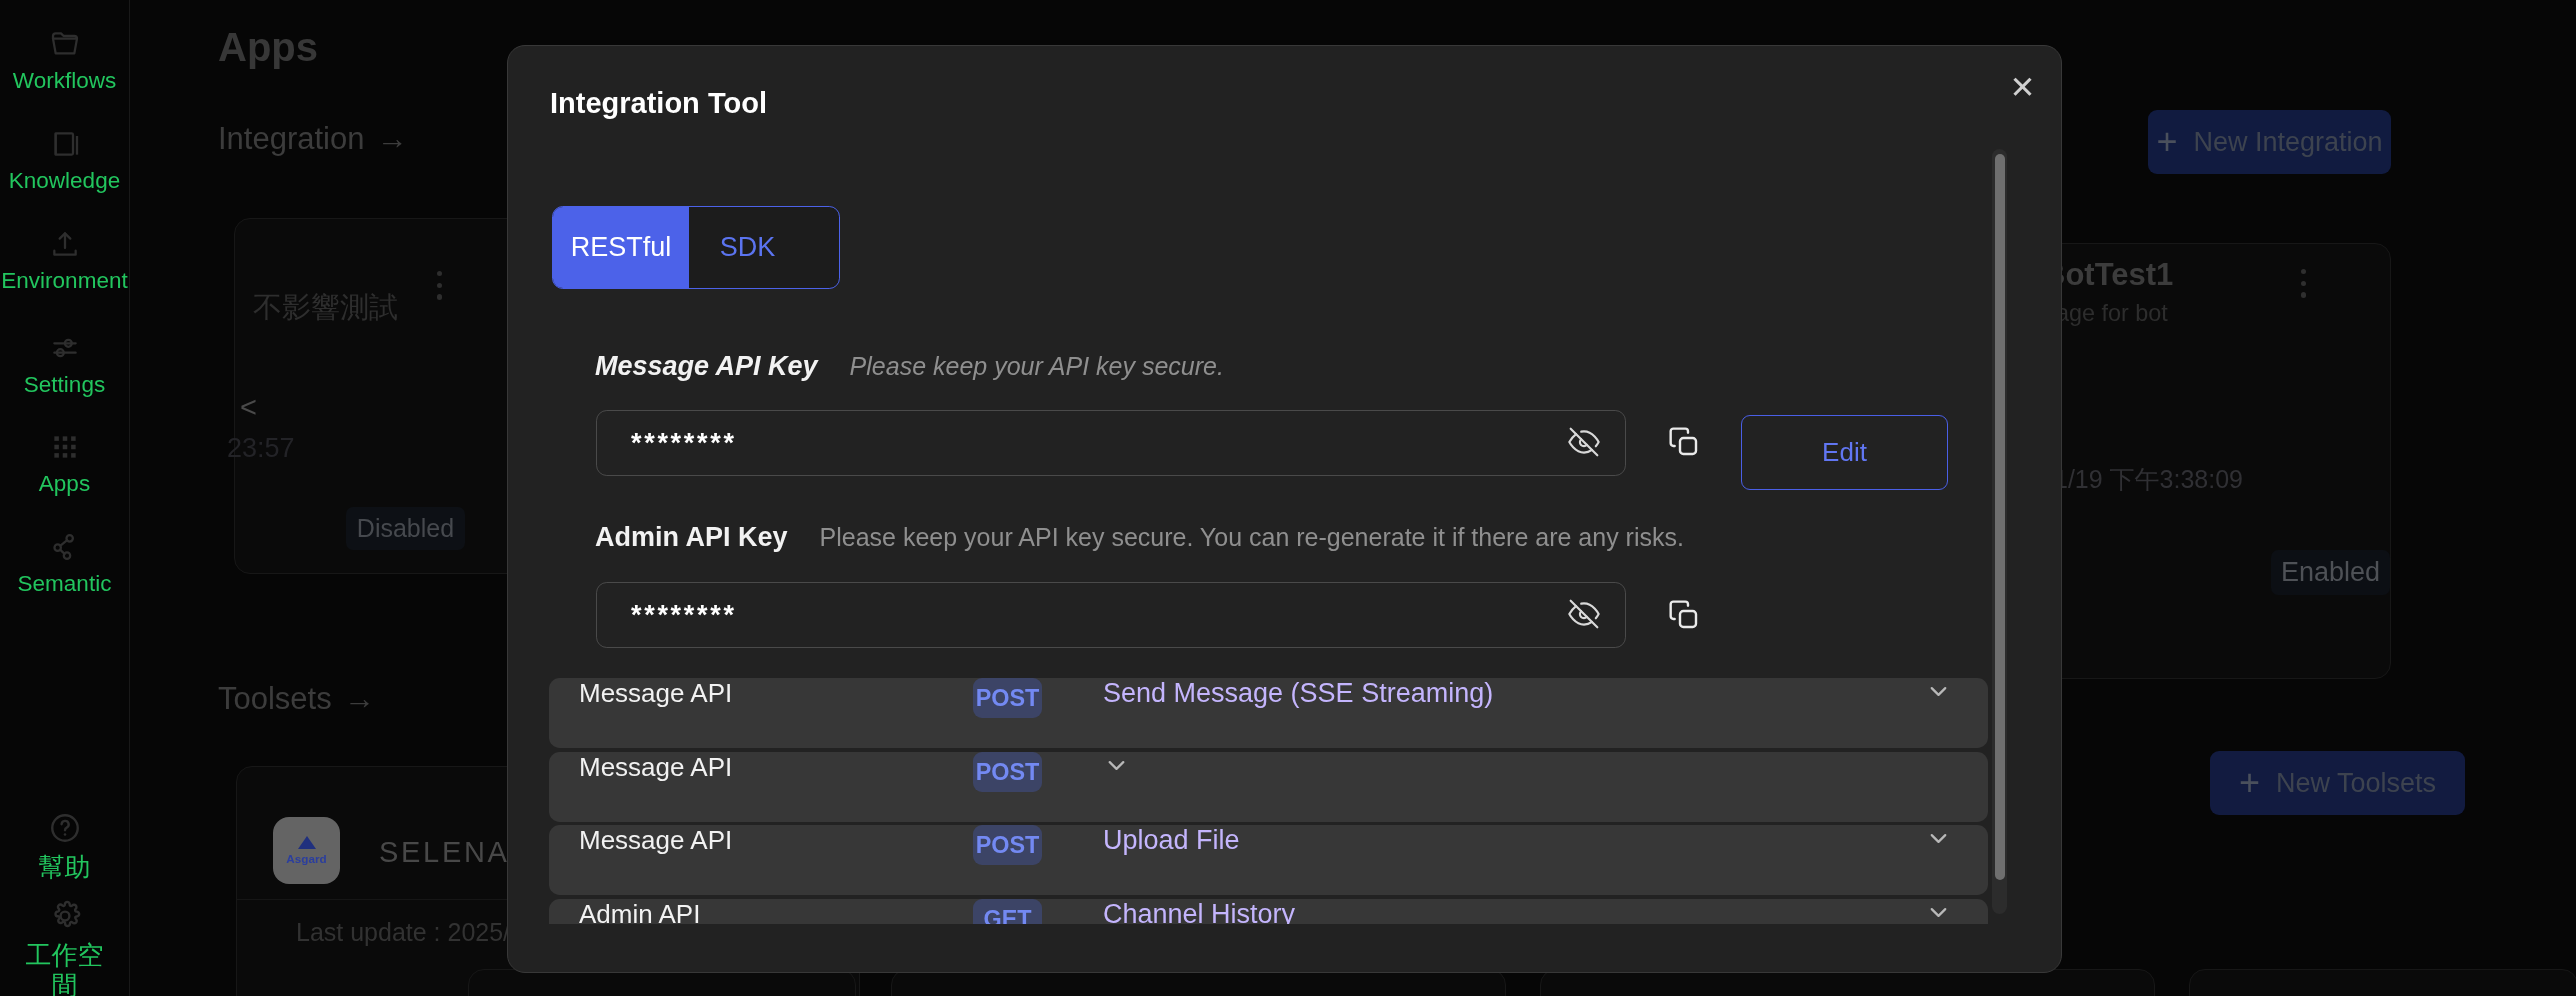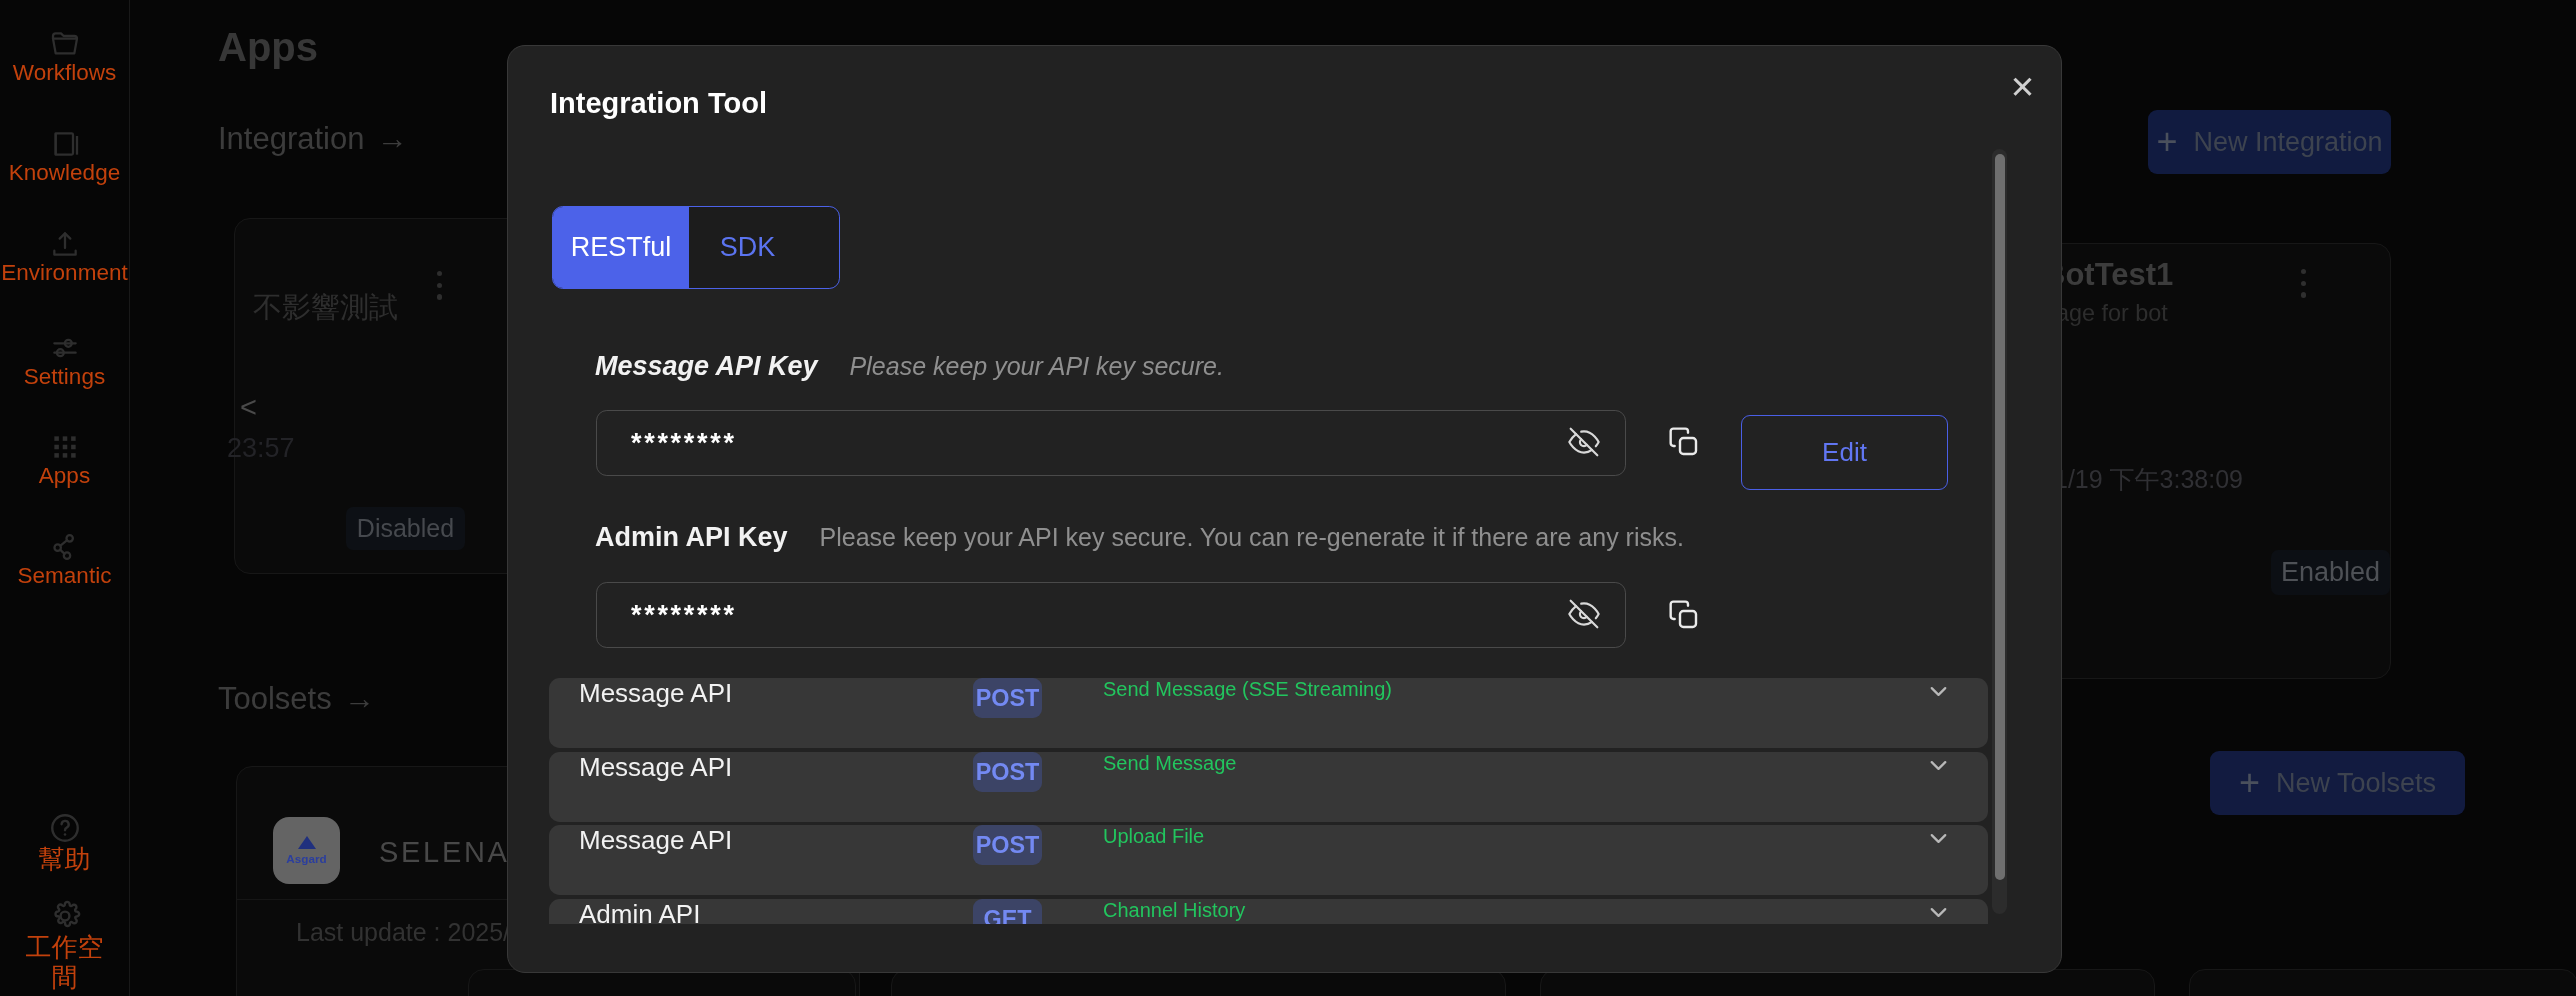--- a/index.html
+++ b/index.html
@@ -4,21 +4,21 @@
 <style>
   html,body{margin:0;padding:0;background:#000;}
   #screen{position:relative;width:2576px;height:997px;background:#060606;overflow:hidden;
           font-family:"Liberation Sans","DejaVu Sans",sans-serif;color:#ccc;}
   .abs{position:absolute;}
 
   
   .sidebar{position:absolute;left:0;top:0;bottom:0;width:129px;background:#060606;border-right:0.9px solid #191919;}
   .side-item{position:absolute;left:0;width:129px;text-align:center;color:#313131;cursor:pointer;}
   .side-item svg{display:block;margin:0 auto;color:#2e2e2e;}
-  .side-label{font-size:22.5px;color:#c2410c;}
+  .side-label{margin-top:8px;font-size:22.5px;color:#22c55e;}
   .side-label.cjk{font-size:26px;width:87px;margin-left:auto;margin-right:auto;line-height:1.15;}
 
   
   .page-title{font-size:40px;font-weight:bold;color:#373737;}
   .section-heading{font-size:31px;color:#3c3c3c;display:flex;align-items:center;gap:12.6px;}
   .bg-card{position:absolute;background:#0a0a0a;border:0.9px solid #171717;border-radius:16px;}
   .kebab{display:flex;flex-direction:column;gap:6.3px;cursor:pointer;}
   .kebab i{width:5.4px;height:5.4px;border-radius:50%;background:#2e2e2e;}
   .dim-btn{display:flex;align-items:center;justify-content:center;border-radius:7.2px;font-size:25px;cursor:pointer;}
   .blue-btn{position:absolute;display:flex;align-items:center;justify-content:center;gap:16px;
@@ -51,21 +51,21 @@
   .copy-btn{position:absolute;cursor:pointer;}
   .outline-btn{position:absolute;left:1233px;width:207px;display:flex;align-items:center;justify-content:center;
                border:1.8px solid #4a5fe6;border-radius:9px;color:#6176f2;font-size:26px;cursor:pointer;background:transparent;box-sizing:border-box;}
   .rows-wrap{position:absolute;left:41px;top:632px;width:1439px;height:246px;overflow:hidden;}
   .api-row{height:70px;margin-bottom:3.6px;background:#373737;border-radius:10.8px;display:flex;align-items:flex-start;
            padding:0 36px 0 30px;cursor:pointer;}
   .col-group{width:394px;font-size:26px;color:#f2f2f2;}
   .col-badge{width:130px;}
   .method-badge{display:inline-block;width:69px;height:40px;line-height:40px;text-align:center;border-radius:9px;
                 background:#3c4466;color:#7389f2;font-size:23.4px;font-weight:bold;}
-  .col-name{flex:1;font-size:20px;color:#22c55e;}
+  .col-name{flex:1;font-size:27px;color:#c4b5fd;}
   .scroll-track{position:absolute;left:1484px;top:103px;width:15.3px;height:765px;background:#2c2c2c;border-radius:8px;}
   .scroll-thumb{position:absolute;left:1487px;top:108px;width:10px;height:726px;background:#6f6f6f;border-radius:5.4px;cursor:grab;}
 </style>
 </head>
 <body>
 
 <div id="screen">
 
   <div class="sidebar">
     <div class="side-item" style="top:28px">
@@ -250,21 +250,20 @@
         <span class="col-group">Message API</span>
         <span class="col-badge"><span class="method-badge">POST</span></span>
         <span class="col-name">Send Message (SSE Streaming)</span>
         <span><svg width="27" height="27" viewBox="0 0 24 24" fill="none" stroke="#b8b8b8" stroke-width="2" stroke-linecap="round" stroke-linejoin="round">
               <path d="M6 9l6 6 6-6"></path>
             </svg></span>
       </div>
       <div class="api-row">
         <span class="col-group">Message API</span>
         <span class="col-badge"><span class="method-badge">POST</span></span>
-        <span class="col-name">Send Message</span>
         <span><svg width="27" height="27" viewBox="0 0 24 24" fill="none" stroke="#b8b8b8" stroke-width="2" stroke-linecap="round" stroke-linejoin="round">
               <path d="M6 9l6 6 6-6"></path>
             </svg></span>
       </div>
       <div class="api-row">
         <span class="col-group">Message API</span>
         <span class="col-badge"><span class="method-badge">POST</span></span>
         <span class="col-name">Upload File</span>
         <span><svg width="27" height="27" viewBox="0 0 24 24" fill="none" stroke="#b8b8b8" stroke-width="2" stroke-linecap="round" stroke-linejoin="round">
               <path d="M6 9l6 6 6-6"></path>

